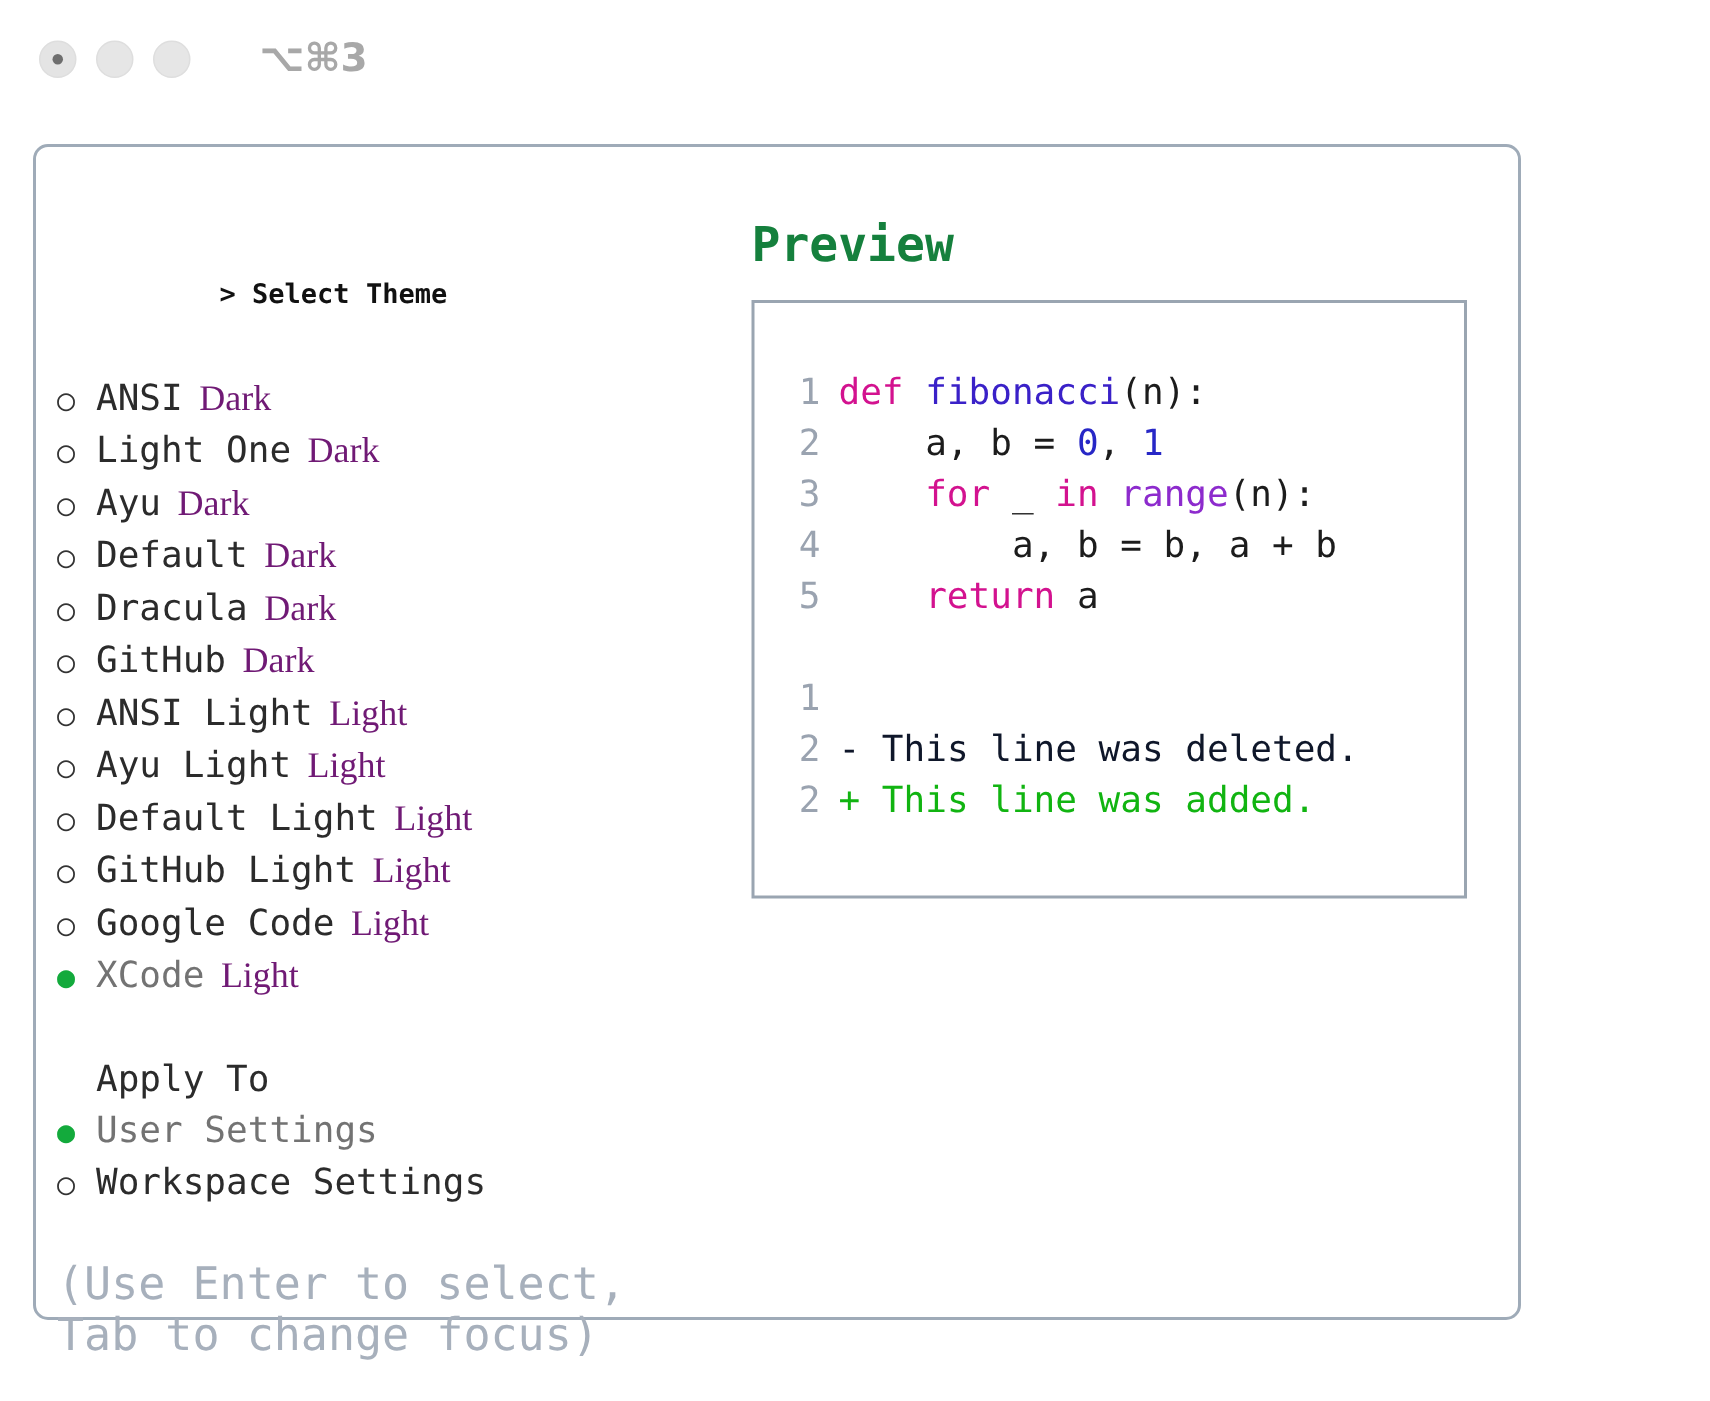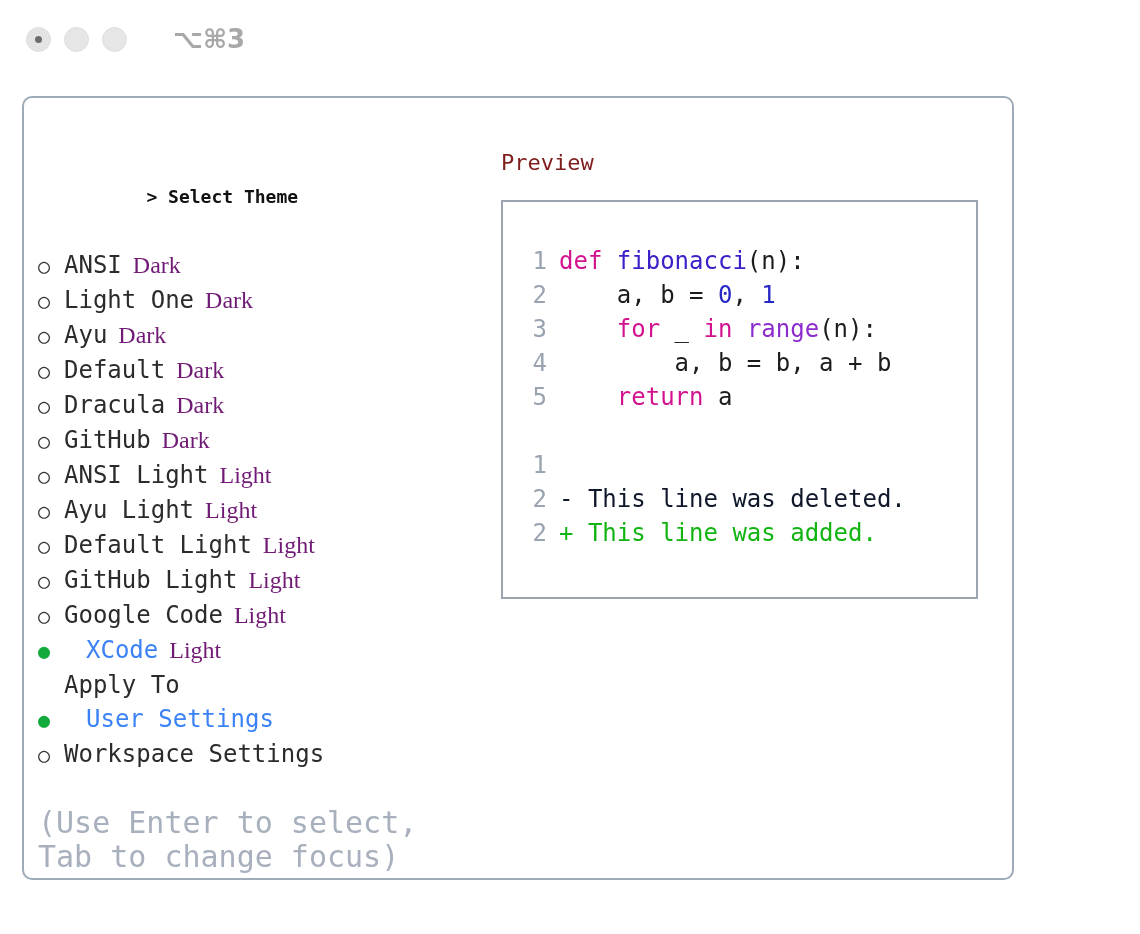--- a/index.html
+++ b/index.html
@@ -121,56 +121,57 @@
     color: #2b2b2b;
   }
   .opt-marker {
     display: inline-block;
     width: 26px;
     flex: 0 0 26px;
     font-size: 20px;
     color: #333333;
   }
   .opt-row.selected .opt-marker { color: #13aa3c; }
-  .opt-row.selected .opt-label { color: #3b82f6; margin-left: 22px; }
+  .opt-row.selected .opt-label { color: #737373; }
   .opt-label { color: #2b2b2b; }
   .opt-tag {
     color: #701a75;
     margin-left: 11px;
     font-family: Liberation Serif, serif;
   }
 
   .apply-header {
     font-size: 24px;
     color: #2b2b2b;
     line-height: 34px;
     white-space: pre;
     padding-left: 26px;
+    margin-top: 34px;
   }
 
   .hint {
     margin-top: 34px;
     font-size: 30px;
     line-height: 34px;
     color: #a7b0bc;
     white-space: pre-wrap;
     width: 420px;
   }
 
   
   .right-col {
     position: absolute;
     left: 477px;
     top: 48px;
     width: 500px;
   }
   .preview-title {
-    font-size: 22px;
-    font-weight: 400;
-    color: #7f1d1d;
+    font-size: 32px;
+    font-weight: 700;
+    color: #15803d;
     line-height: 34px;
   }
   .preview-box {
     margin-top: 20px;
     width: 477px;
     height: 399px;
     border: 2px solid #9aa5b1;
     box-sizing: border-box;
     background: #ffffff;
     position: relative;

